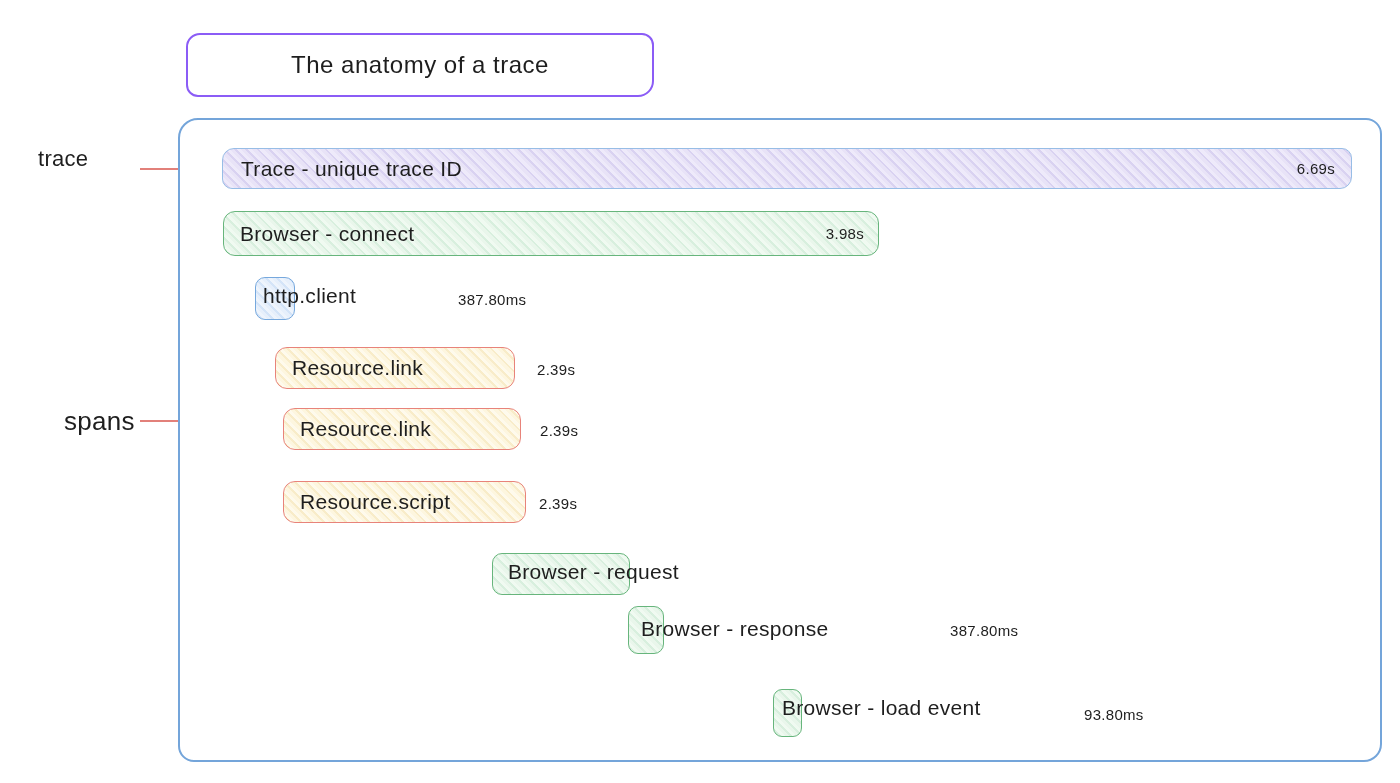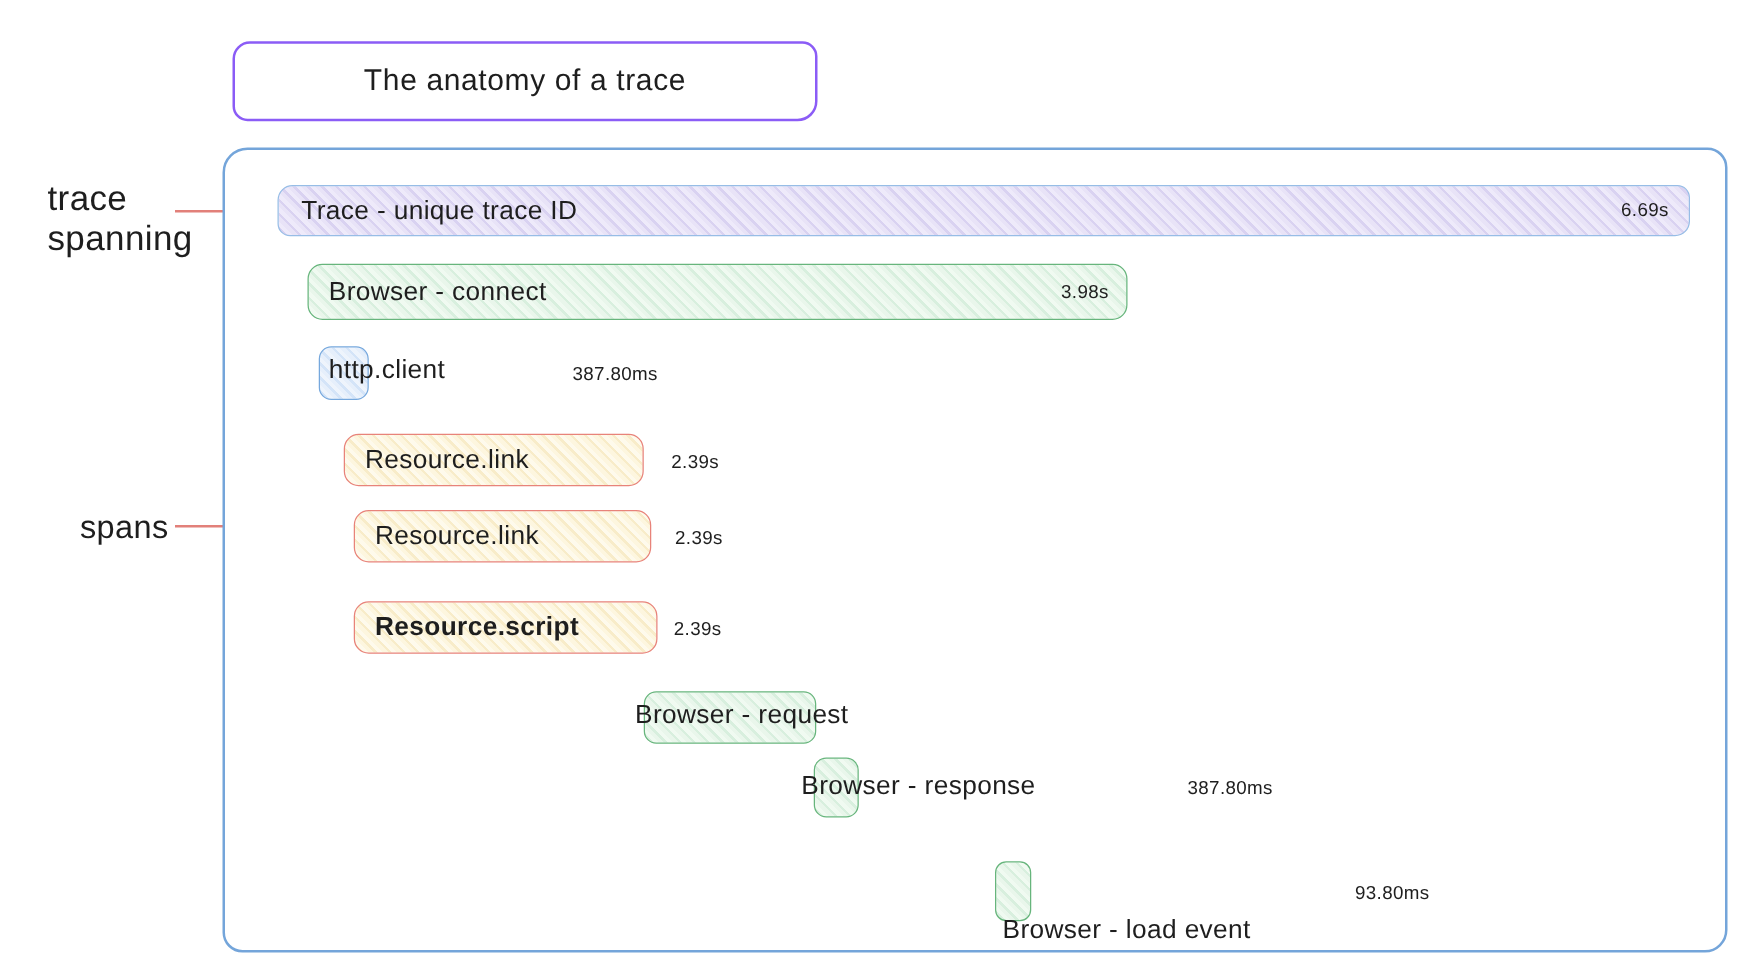--- a/index.html
+++ b/index.html
@@ -27,21 +27,21 @@
   #trace-container {
     left: 178px; top: 118px; width: 1200px; height: 640px;
     border: 2px solid #74a5da;
     border-radius: 20px 16px 18px 16px;
     background: #ffffff;
   }
 
   
   #annotation-trace {
     left: 38px; top: 143px; width: 140px;
-    font-size: 28px; line-height: 32px; letter-spacing: 0.3px;
+    font-size: 22px; line-height: 32px; letter-spacing: 0.3px;
   }
   #annotation-spans {
     left: 64px; top: 406px;
     font-size: 26px; letter-spacing: 0.3px;
   }
   .red-line { background: #e2807a; }
   #trace-connector   { left: 140px; top: 168px; width: 70px; height: 2px; }
   #spans-connector   { left: 140px; top: 420px; width: 78px; height: 2px; }
   #spans-axis-line   { left: 206px; top: 147px; width: 2px;  height: 588px; }
   #trace-connector-tick { left: 205px; top: 150px; width: 2px; height: 44px; }
@@ -57,21 +57,20 @@
   .float-label { position: absolute; font-size: 21px; letter-spacing: 0.3px; white-space: nowrap; }
   .float-duration { position: absolute; font-size: 15px; letter-spacing: 0.3px; white-space: nowrap; }
 
   .hatch-purple {
     border: 1.5px solid #97bde6;
     background: repeating-linear-gradient(45deg, #e8e3f7 0 3px, #d9d2f1 3px 5px, #eeeafa 5px 8px);
   }
   .hatch-green {
     border: 1.5px solid #67b57c;
     background: repeating-linear-gradient(45deg, #e9f6eb 0 3px, #d8efde 3px 5px, #f0faf1 5px 8px);
-    margin-left: 23px;
   }
   .hatch-cream {
     border: 1.5px solid #e8837a;
     background: repeating-linear-gradient(45deg, #fdf6df 0 3px, #f8ecc9 3px 5px, #fefaec 5px 8px);
   }
   .hatch-blue {
     border: 1.5px solid #76a8dd;
     background: repeating-linear-gradient(45deg, #e6effb 0 3px, #d4e4f8 3px 5px, #eef4fc 5px 8px);
   }
 
@@ -79,44 +78,43 @@
   #bar-browser-connect  { left: 223px; top: 211px; width: 656px;  height: 45px; border-radius: 12px; padding: 0 14px 0 16px; }
 
   #box-http-client      { left: 255px; top: 277px; width: 38px;  height: 41px; border-radius: 10px; }
   #label-http-client    { left: 263px; top: 284px; }
   #duration-http-client { left: 458px; top: 291px; }
 
   #box-resource-link-1      { left: 275px; top: 347px; width: 240px; height: 42px; border-radius: 12px; padding: 0 14px 0 16px; }
   #duration-resource-link-1 { left: 537px; top: 361px; }
   #box-resource-link-2      { left: 283px; top: 408px; width: 238px; height: 42px; border-radius: 12px; padding: 0 14px 0 16px; }
   #duration-resource-link-2 { left: 540px; top: 422px; }
-  #box-resource-script      { left: 283px; top: 481px; width: 243px; height: 42px; border-radius: 12px; padding: 0 14px 0 16px; font-weight: bold; }
+  #box-resource-script      { left: 283px; top: 481px; width: 243px; height: 42px; border-radius: 12px; padding: 0 14px 0 16px; }
   #duration-resource-script { left: 539px; top: 495px; }
 
   #box-browser-request   { left: 492px; top: 553px; width: 136px; height: 40px; border-radius: 10px; }
   #label-browser-request { left: 508px; top: 560px; }
 
   #box-browser-response      { left: 628px; top: 606px; width: 34px; height: 46px; border-radius: 10px; }
   #label-browser-response    { left: 641px; top: 617px; }
   #duration-browser-response { left: 950px; top: 622px; }
 
   #box-browser-load-event      { left: 773px; top: 689px; width: 27px; height: 46px; border-radius: 9px; }
-  #label-browser-load-event    { left: 782px; top: 732px; margin-left: 20px; }
+  #label-browser-load-event    { left: 782px; top: 696px; }
   #duration-browser-load-event { left: 1084px; top: 706px; }
 </style>
 </head>
 <body>
 
 <div class="abs" id="title-box">
   <span class="label">The anatomy of a trace</span>
 </div>
 
 <div class="abs" id="annotation-trace">
   <div>trace</div>
-  <div>spanning</div>
 </div>
 <div class="abs" id="annotation-spans">spans</div>
 
 <div class="abs red-line" id="trace-connector"></div>
 <div class="abs red-line" id="trace-connector-tick"></div>
 <div class="abs red-line" id="spans-connector"></div>
 <div class="abs red-line" id="spans-axis-line"></div>
 
 <div class="abs" id="trace-container"></div>
 

